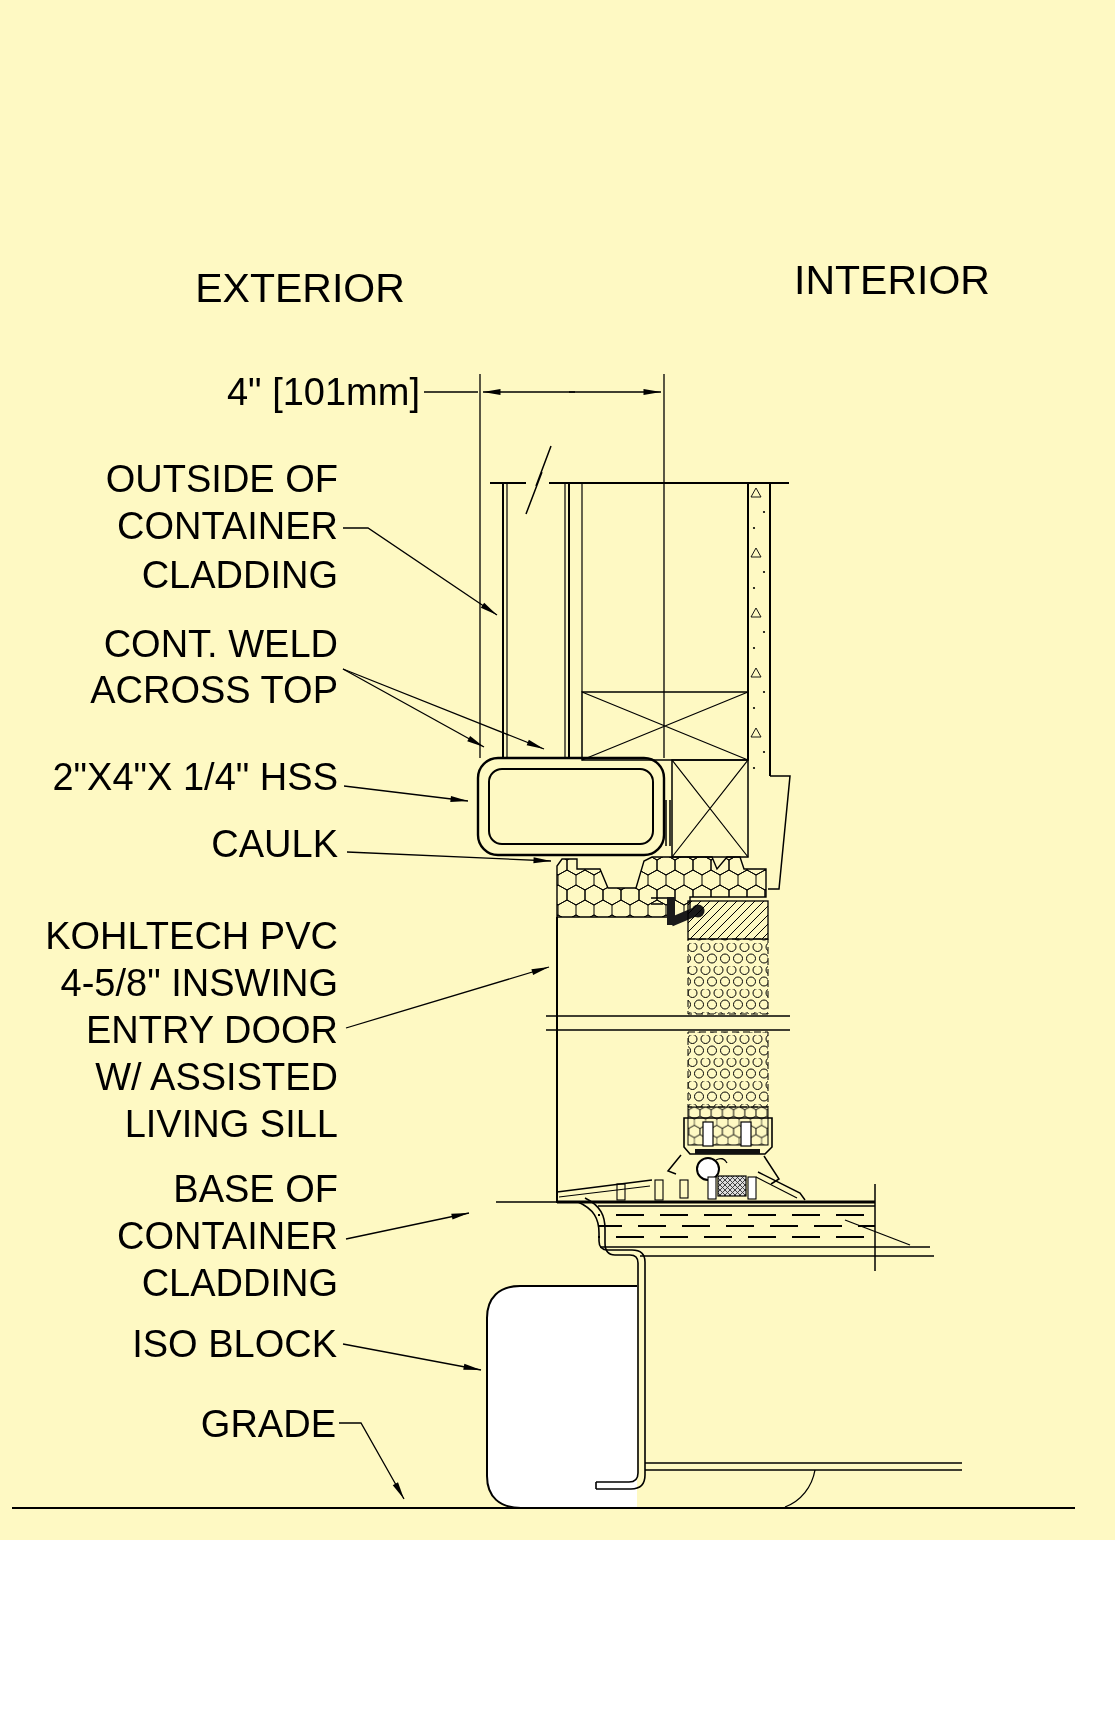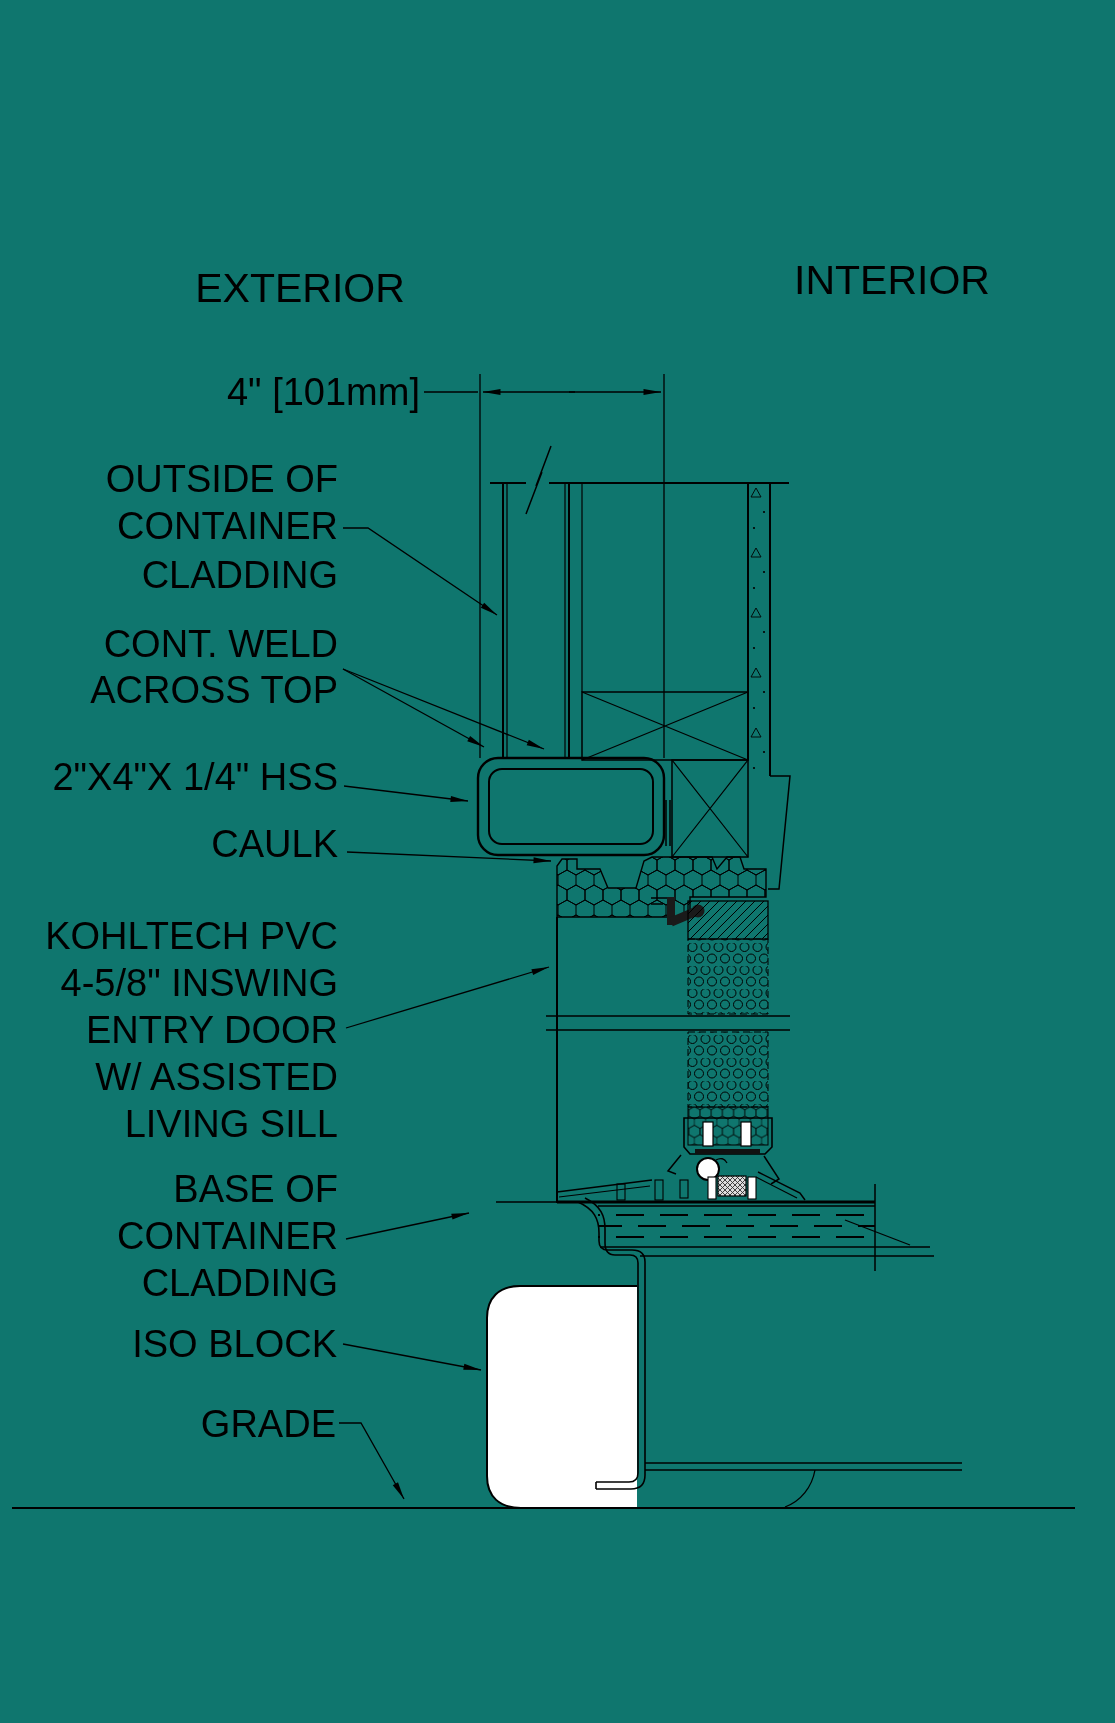--- a/index.html
+++ b/index.html
@@ -1,16 +1,16 @@
 <!DOCTYPE html>
 <html><head>
 <meta charset="utf-8">
 <style>
   html,body{margin:0;padding:0;background:#ffffff;}
-  .stage{position:relative;width:1115px;height:1723px;background:#0f766e;overflow:hidden;}
+  .stage{position:relative;width:1115px;height:1540px;background:#fef9c3;overflow:hidden;}
   svg{display:block;}
   text{font-family:"Liberation Sans","DejaVu Sans",sans-serif;fill:#000;}
   .t-zone{font-size:41px;}
   .t-label{font-size:38px;}
 </style>
 </head>
 <body>
 
 <div class="stage">
 <svg width="1115" height="1723" viewBox="0 0 1115 1723" xmlns="http://www.w3.org/2000/svg">

